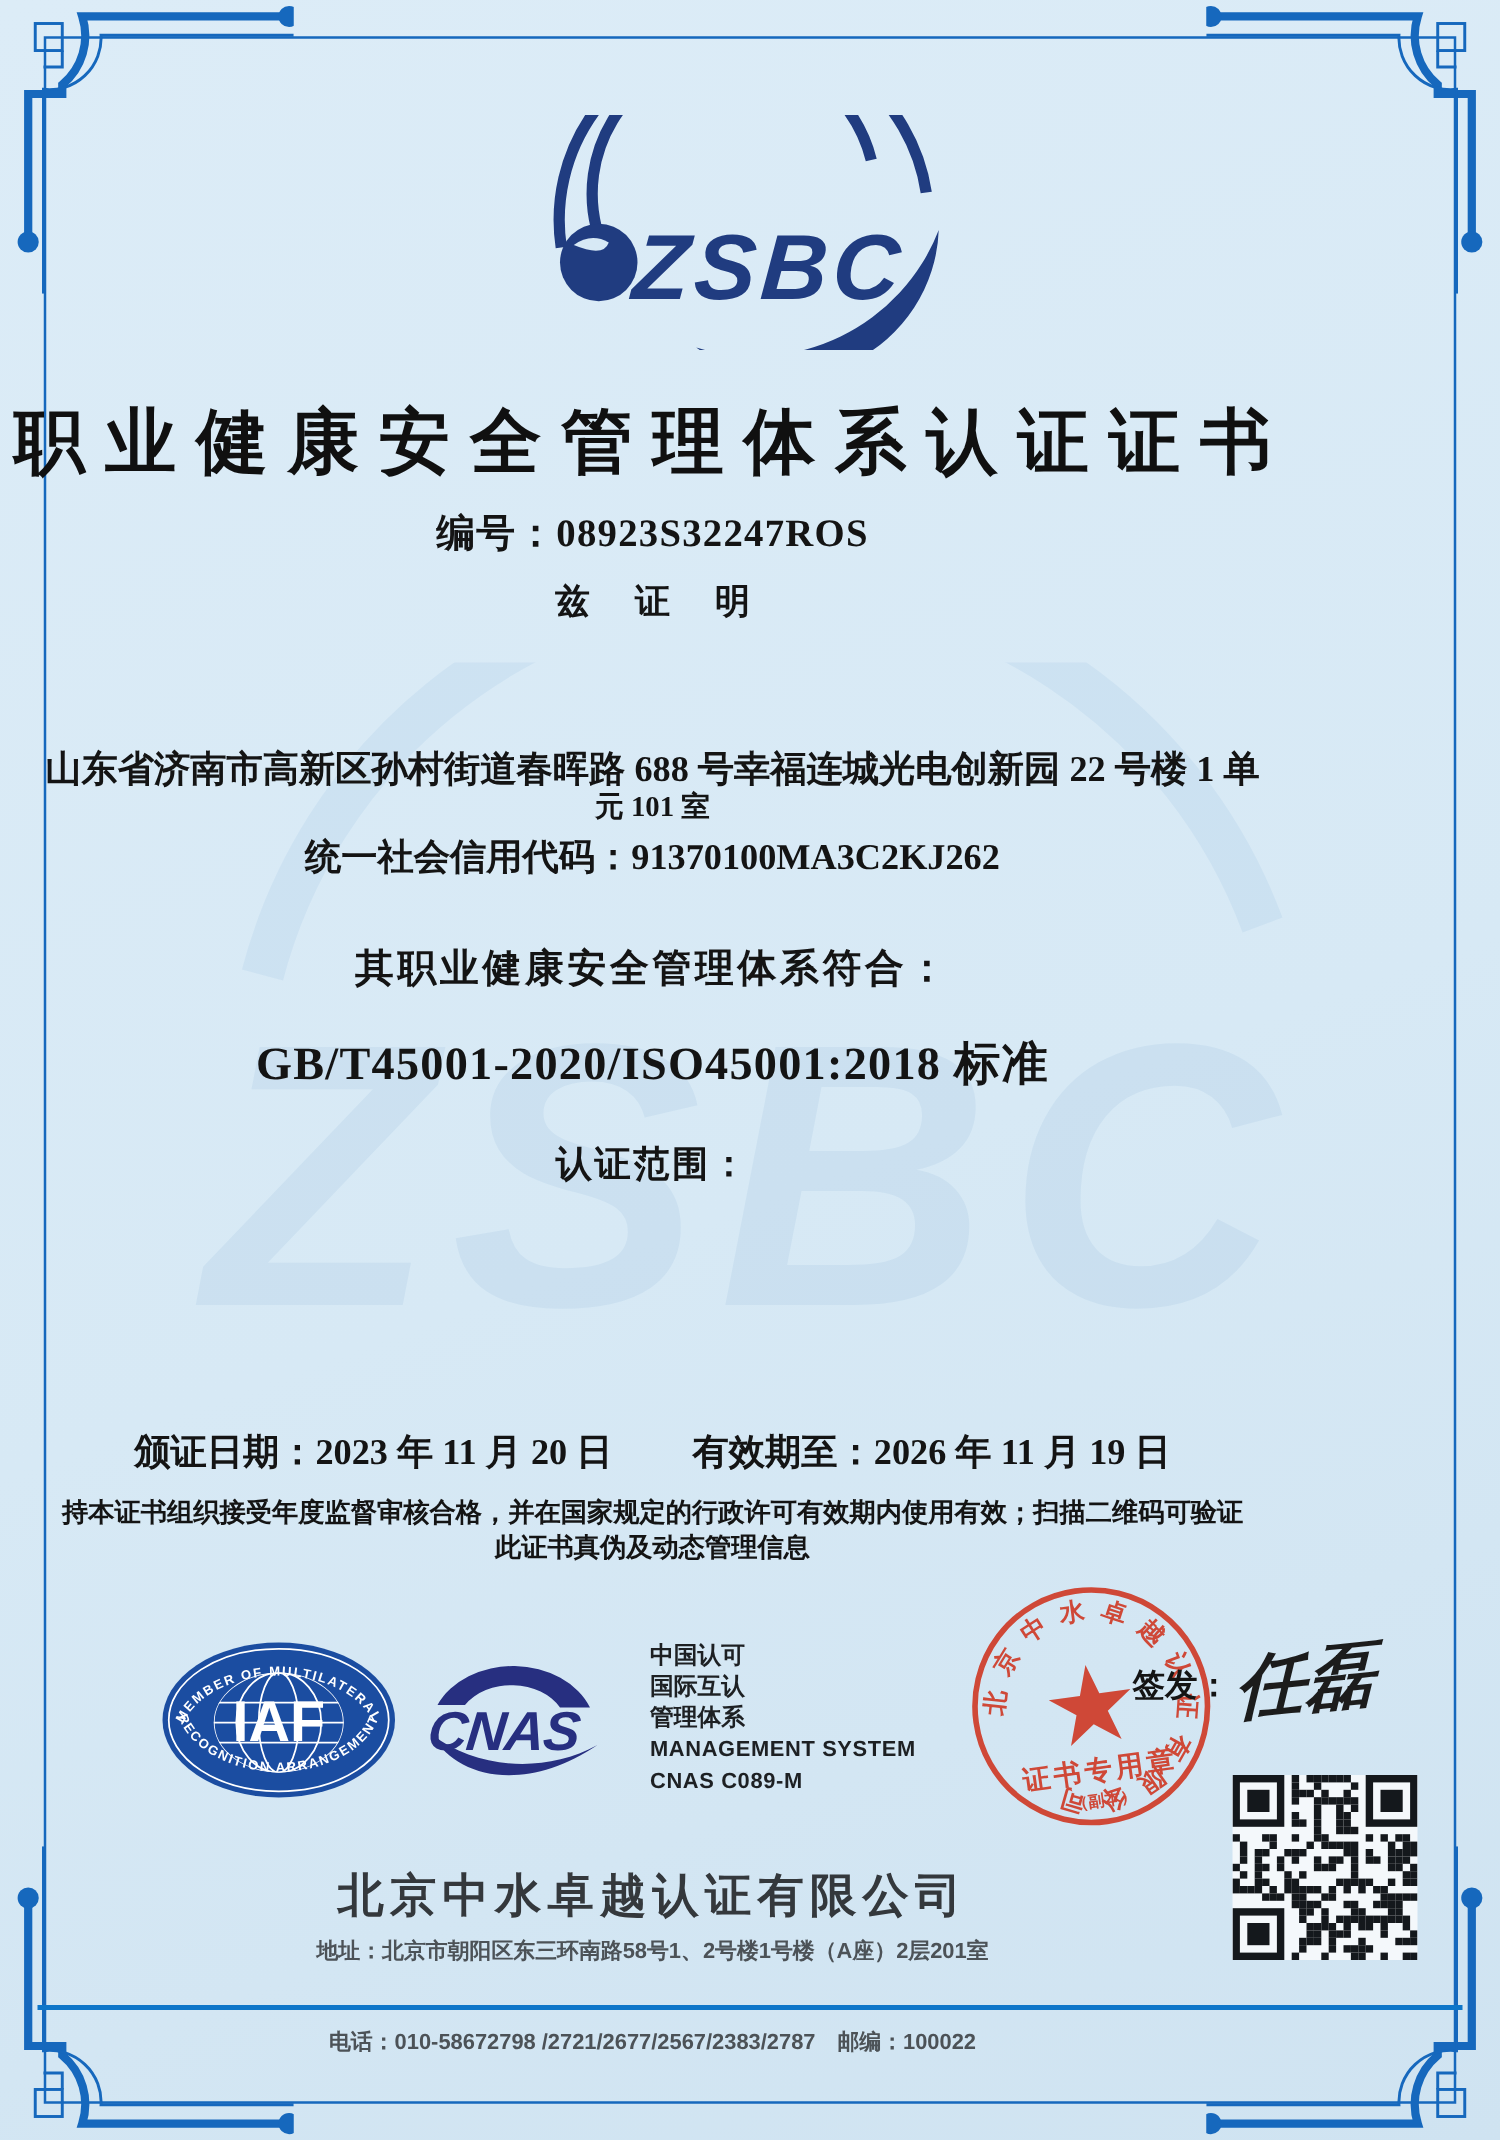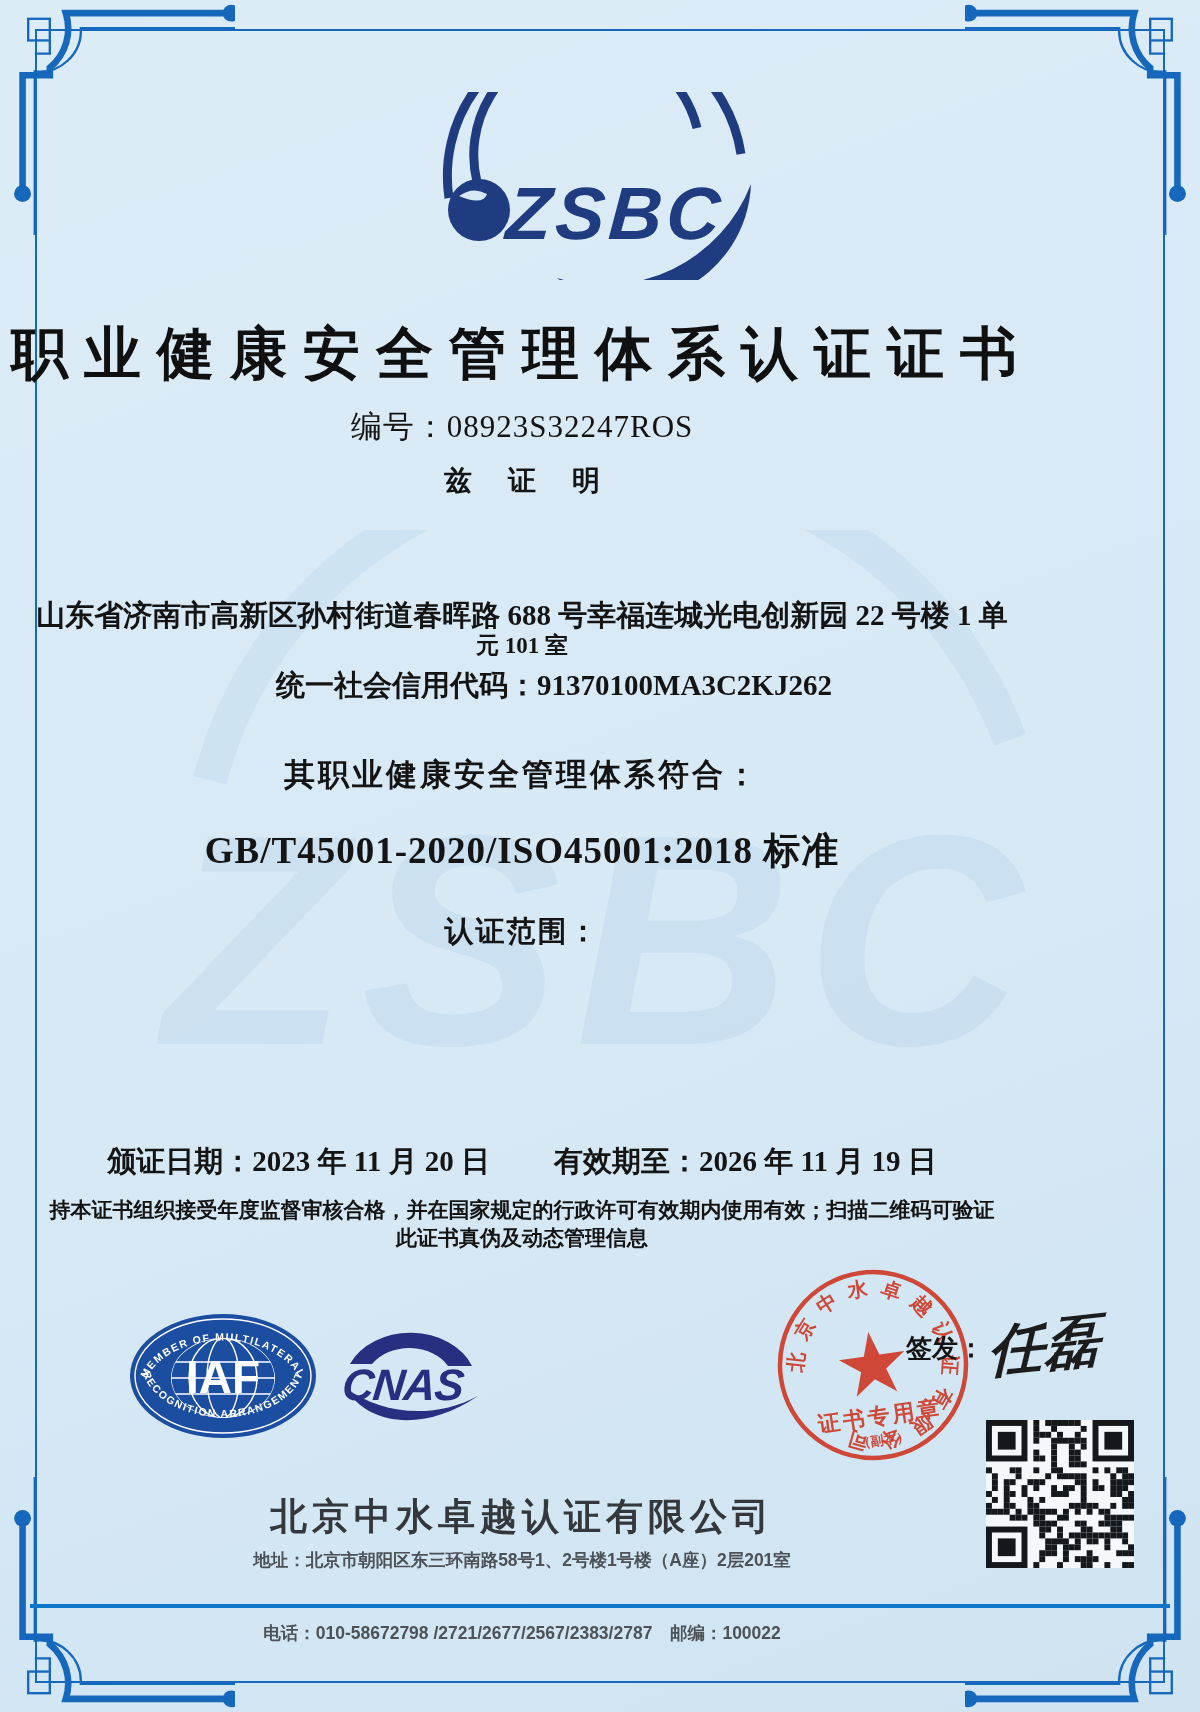--- a/index.html
+++ b/index.html
@@ -26,26 +26,26 @@
   .wm{left:50%;top:810px;transform:translate(-50%,-50%);text-align:center;pointer-events:none;}
   .wm-arc{display:block;margin:0 auto;}
   .wm-text{
     font-family:"Liberation Sans", sans-serif;font-style:italic;font-weight:900;
     font-size:300px;letter-spacing:14px;color:rgba(62,132,196,0.08);line-height:1;
   }
   
   .logo{left:50%;top:92px;transform:translateX(-50%);}
   
   .title{top:316px;font-family:"Liberation Sans", sans-serif;font-weight:900;font-size:57px;letter-spacing:16px;color:#101010;}
-  .certno{top:406px;font-size:31px;font-weight:400;letter-spacing:1px;}
+  .certno{top:406px;font-size:31px;font-weight:700;letter-spacing:1px;}
   .attest{top:462px;font-size:28px;font-weight:700;letter-spacing:36px;text-indent:36px;}
   .company{top:520px;font-size:54px;font-weight:900;letter-spacing:3px;}
   .addr1{top:596px;font-size:29px;font-weight:700;}
   .addr2{top:630px;font-size:23px;font-weight:700;}
-  .credit{top:666px;font-size:29px;font-weight:700;padding-left:32px;}
+  .credit{top:666px;font-size:29px;font-weight:700;}
   .conform{top:754px;font-size:31px;font-weight:800;letter-spacing:3px;}
   .standard{top:826px;font-size:37px;font-weight:800;letter-spacing:1px;}
   .scopelabel{top:912px;font-size:29px;font-weight:800;letter-spacing:2px;}
   .scope{top:980px;font-size:30px;font-weight:700;line-height:41px;}
   .dates{top:1142px;font-size:29px;font-weight:800;}
   .dates .gap{display:inline-block;width:64px;}
   .notice{top:1196px;font-size:21px;font-weight:700;line-height:28px;}
   
   .iaf{left:128px;top:1312px;}
   .cnas{left:338px;top:1318px;}
@@ -159,20 +159,27 @@
     <text font-family="Liberation Sans, sans-serif" font-size="10.5" font-weight="700" fill="#ffffff" letter-spacing="1.5"><textPath href="#iafBottom" startOffset="50%" text-anchor="middle">RECOGNITION  ARRANGEMENT</textPath></text>
     <text x="95" y="81" text-anchor="middle" font-family="Liberation Sans, sans-serif" font-size="46" font-weight="900" fill="#ffffff">IAF</text>
   </svg>
 
   <svg class="abs cnas" width="145" height="120" viewBox="0 0 145 120">
     <path d="M12,46 A66,52 0 0 1 134,48 L110,48 A44,34 0 0 0 34,46 Z" fill="#272f80"></path>
     <path d="M8,70 C28,106 84,116 140,78 C96,102 42,96 8,70 Z" fill="#272f80"></path>
     <text x="72" y="82" text-anchor="middle" font-family="Liberation Sans, sans-serif" font-style="italic" font-size="44" font-weight="900" letter-spacing="-1" fill="#272f80" transform="skewX(-6)">CNAS</text>
   </svg>
 
+  <div class="abs accr">
+    <div class="zh">中国认可</div>
+    <div class="zh">国际互认</div>
+    <div class="zh">管理体系</div>
+    <div class="en">MANAGEMENT SYSTEM</div>
+    <div class="en">CNAS C089-M</div>
+  </div>
 
   <svg class="abs seal" width="202" height="202" viewBox="0 0 202 202">
     <defs>
       <path id="sealRing" d="M101,101 m-70,0 a70,70 0 1 1 140,0 a70,70 0 1 1 -140,0" fill="none"></path>
     </defs>
     <circle cx="101" cy="101" r="93" fill="none" stroke="#cf3b28" stroke-width="4.5"></circle>
     <text font-size="20" font-weight="700" fill="#cf3b28" letter-spacing="11">
       <textPath href="#sealRing" startOffset="2">北京中水卓越认证有限公司</textPath>
     </text>
     <text x="101" y="130" text-anchor="middle" font-size="86" fill="#cf3b28">★</text>

